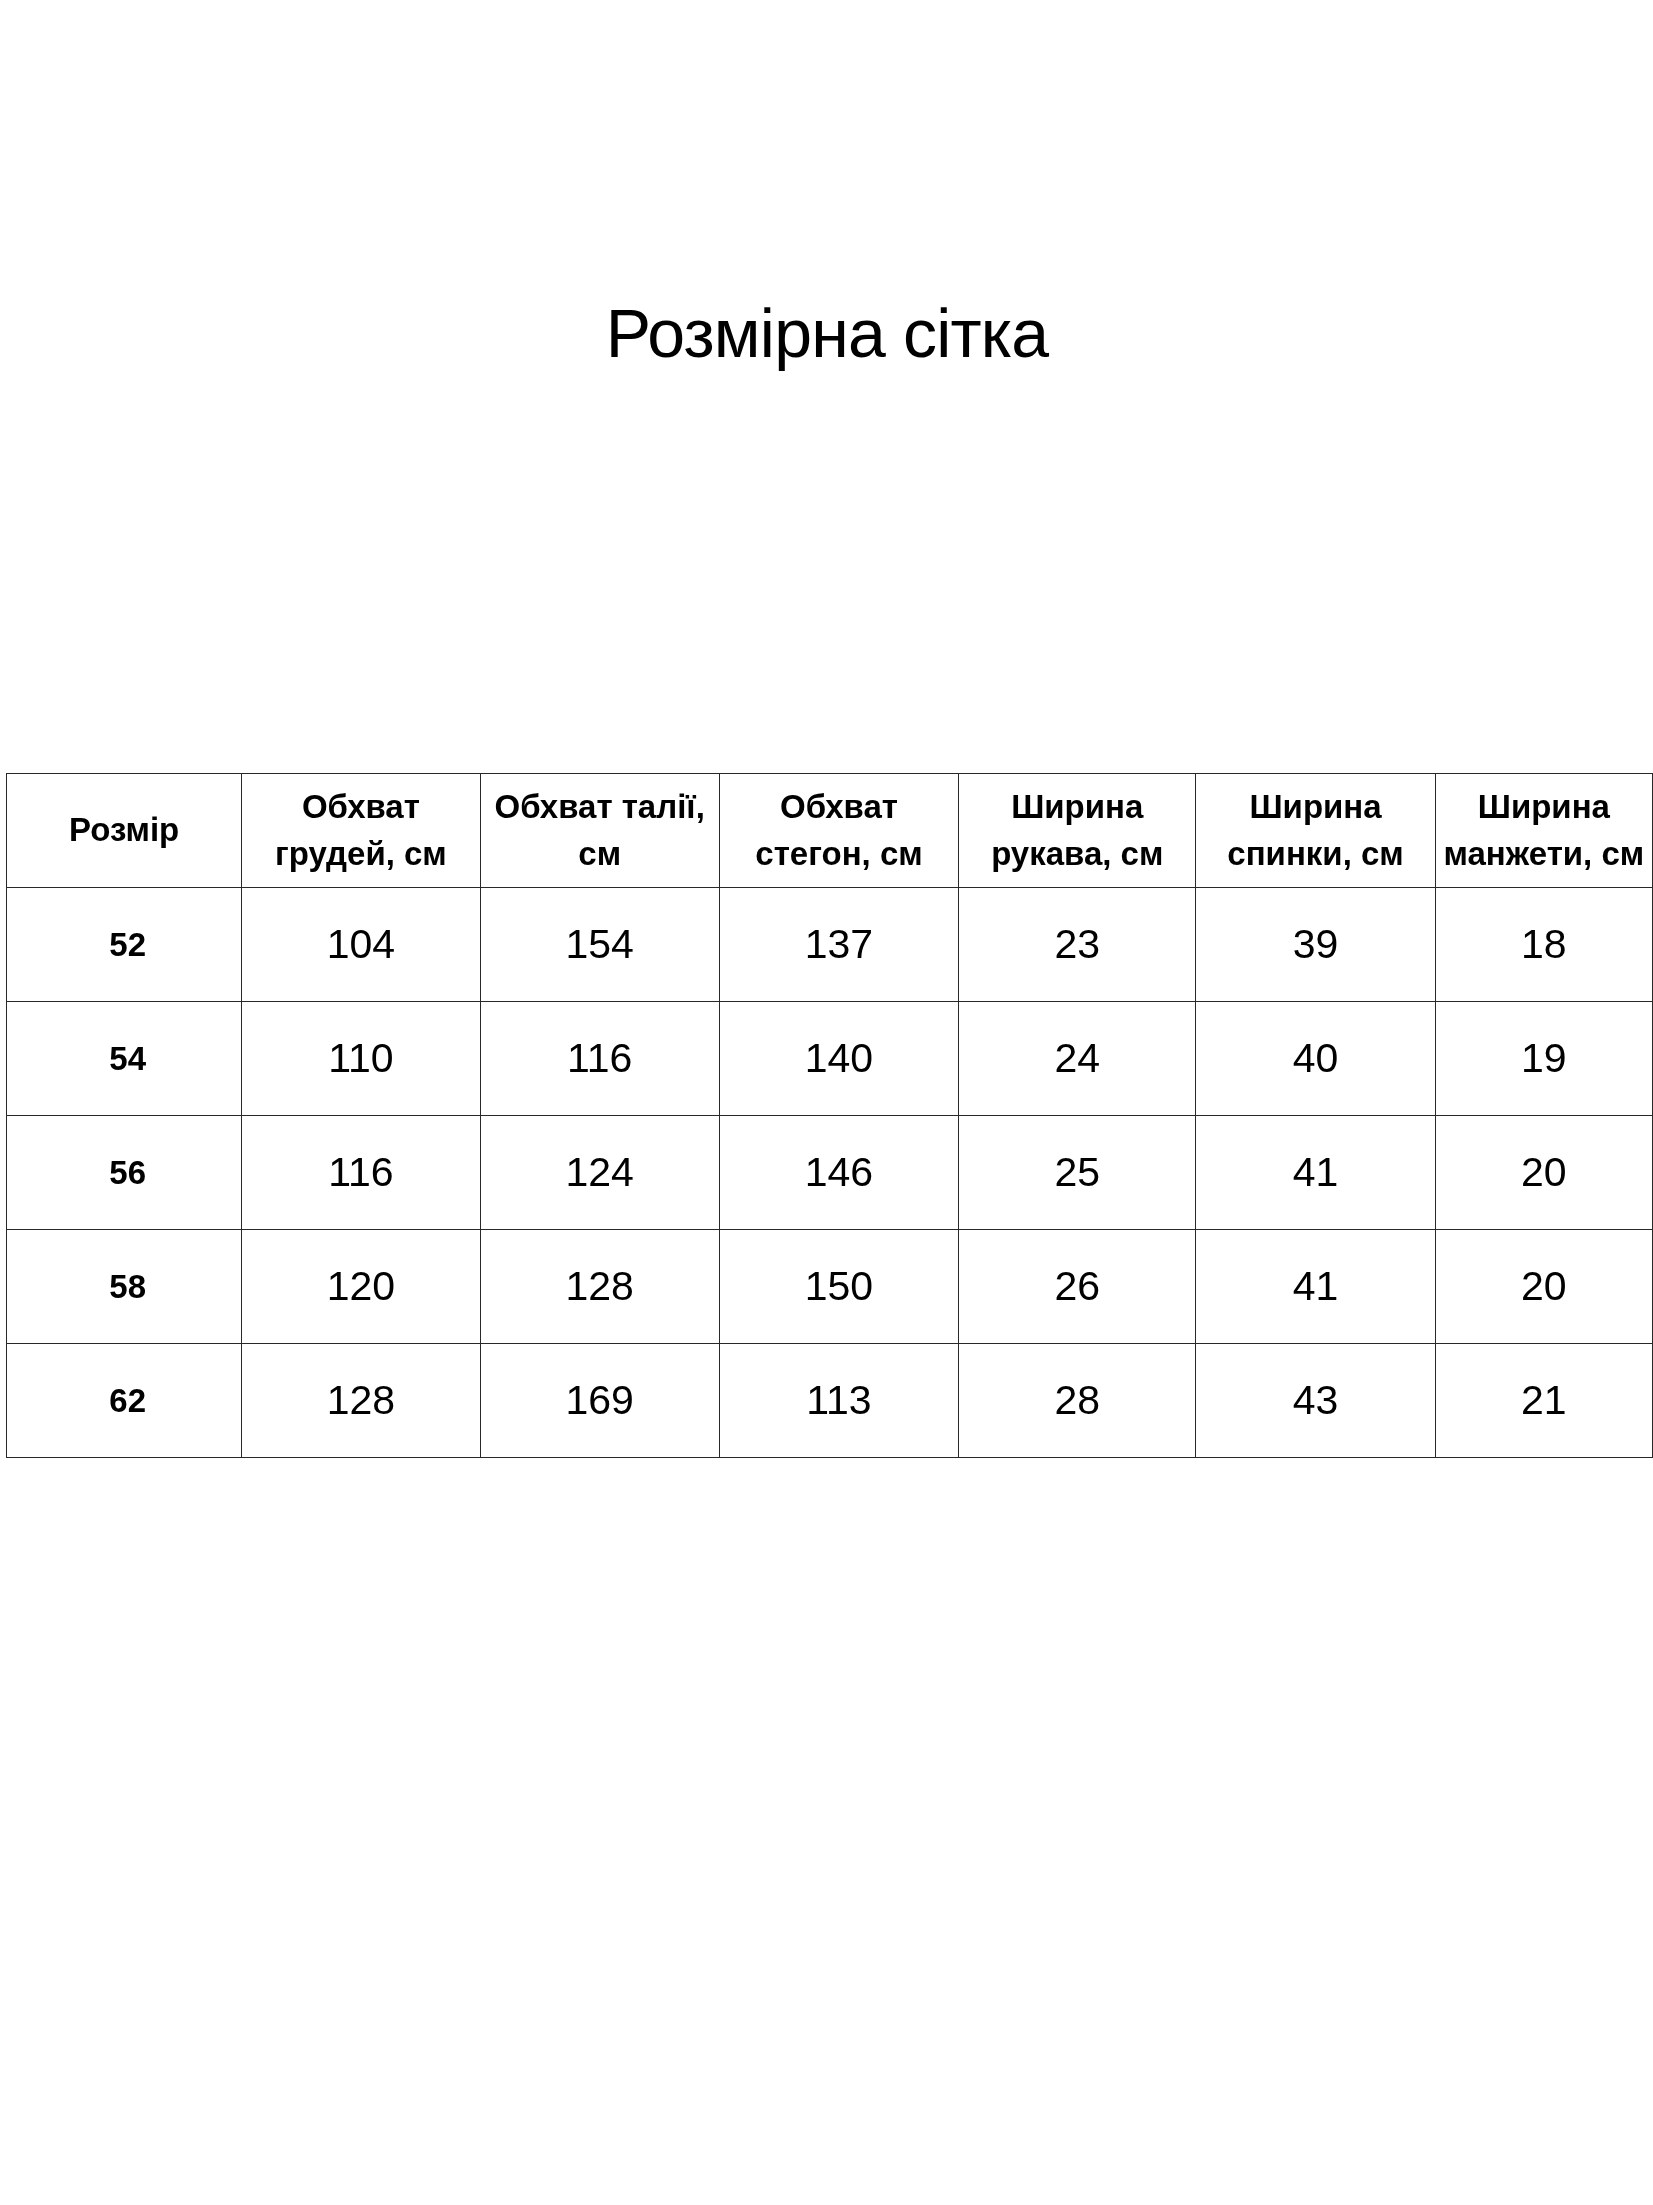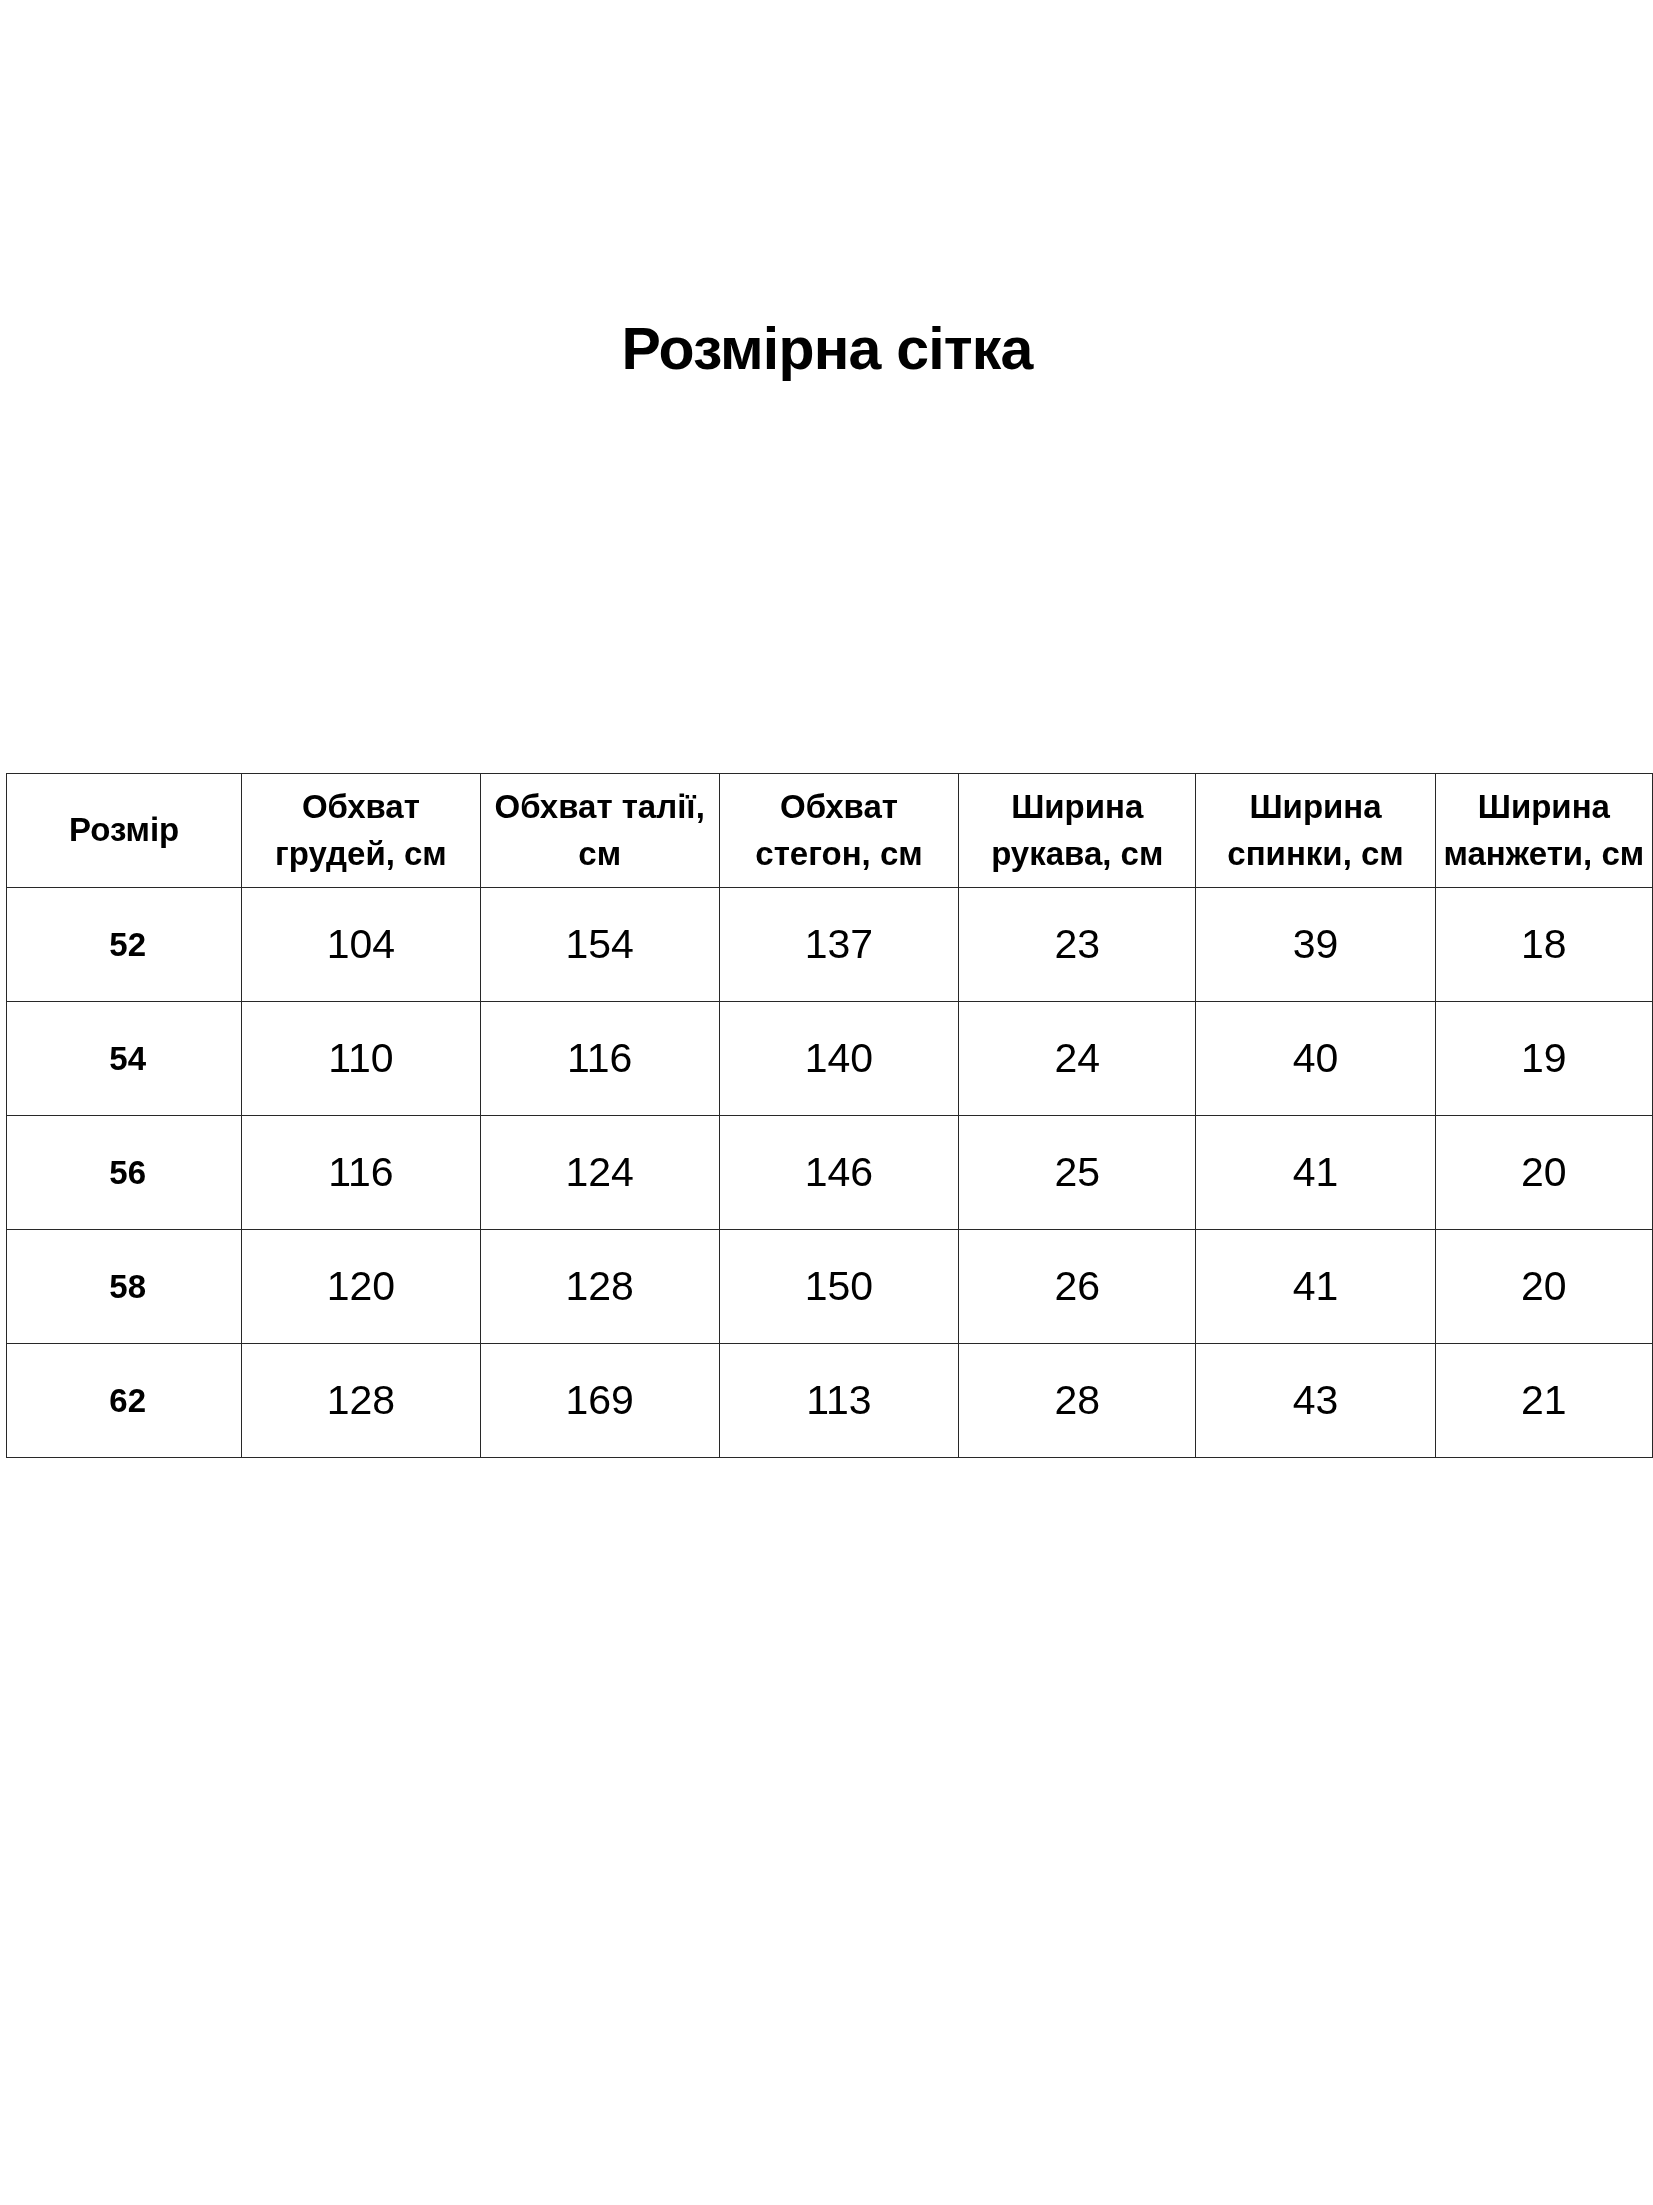--- a/index.html
+++ b/index.html
@@ -11,27 +11,27 @@
     position: relative;
     width: 1654px;
     height: 2205px;
     background: #ffffff;
     color: #000000;
     font-family: "Liberation Sans", sans-serif;
     overflow: hidden;
   }
   .title {
     position: absolute;
-    top: 317px;
+    top: 296px;
     left: 0;
     width: 100%;
     margin: 0;
     text-align: center;
-    font-weight: 700;
-    font-size: 59px;
+    font-weight: 400;
+    font-size: 68px;
     line-height: 1.1;
     letter-spacing: -0.8px;
     white-space: nowrap;
   }
   table.size-table {
     position: absolute;
     left: 6px;
     top: 773px;
     width: 1647px;
     border-collapse: collapse;

